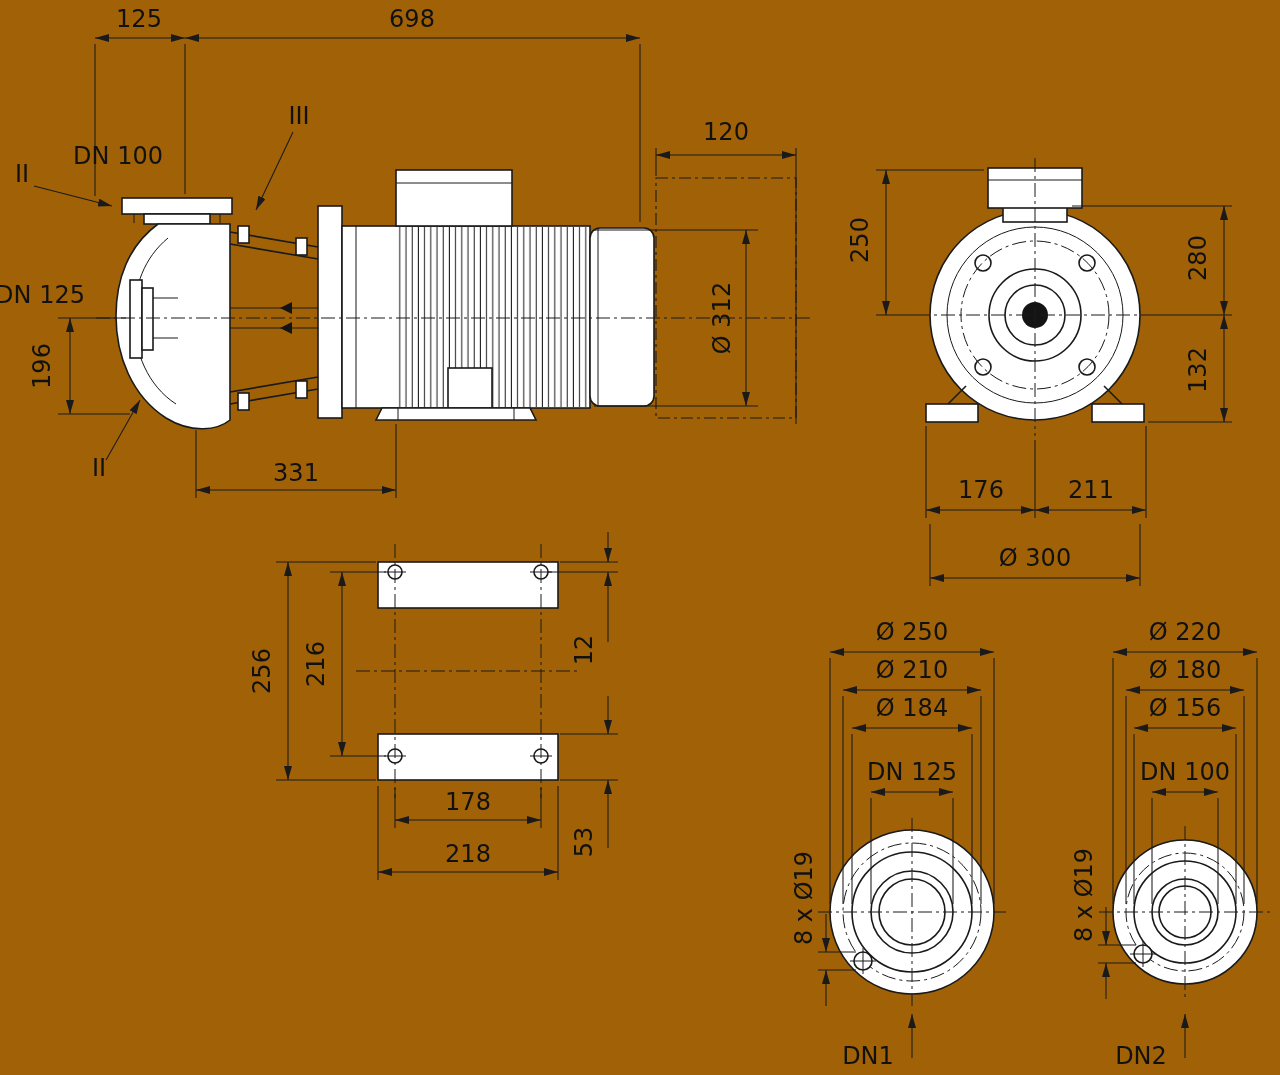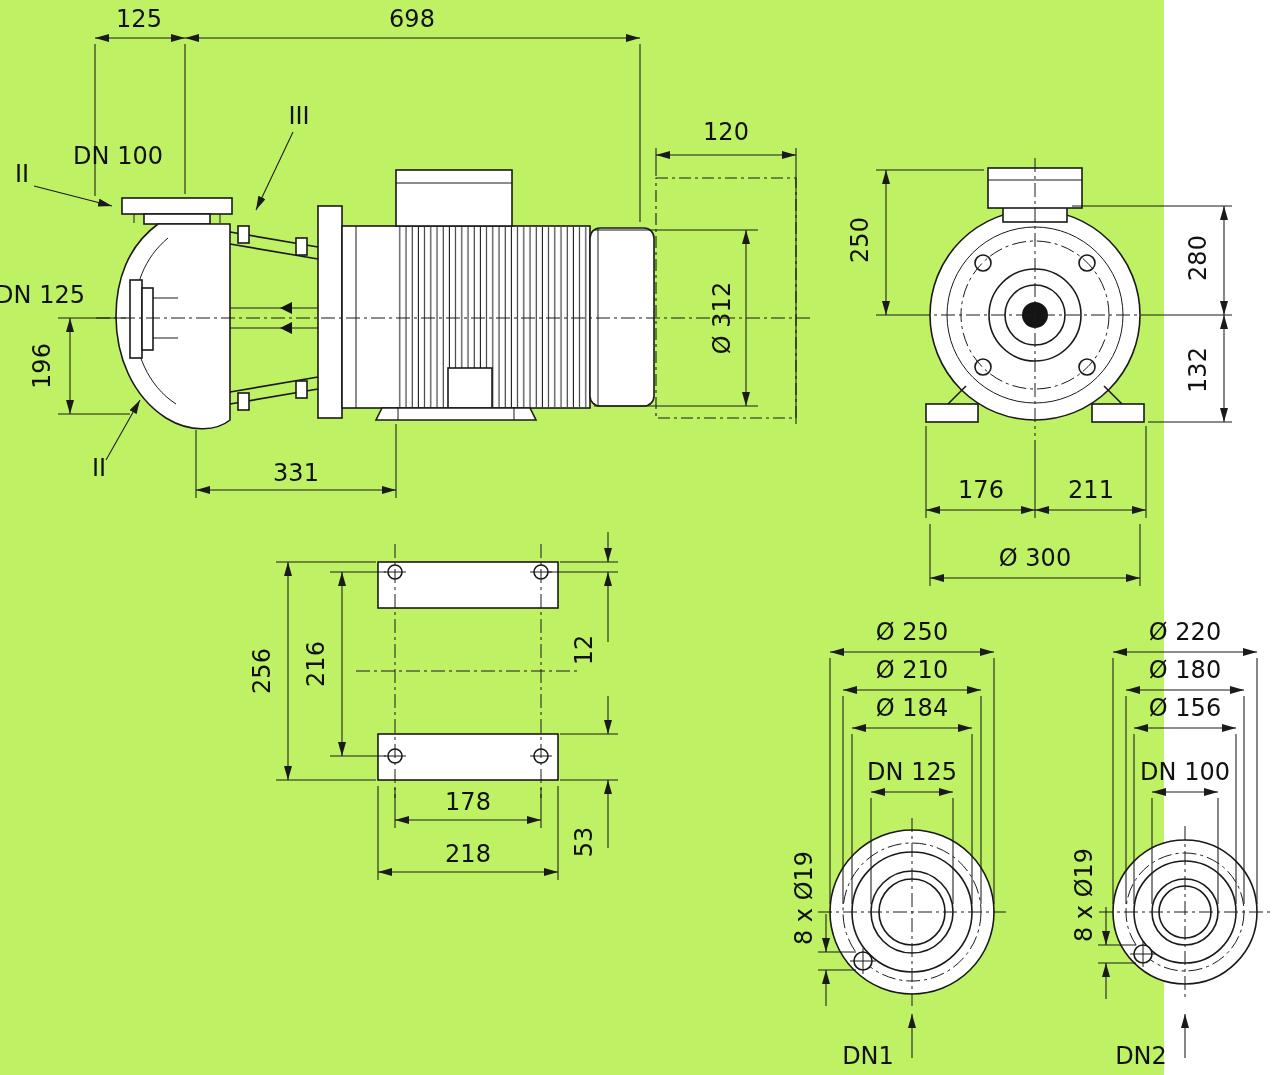--- a/index.html
+++ b/index.html
@@ -1,16 +1,16 @@
 <!DOCTYPE html>
 <html><head>
 <meta charset="utf-8">
 <style>
   html,body{margin:0;padding:0;background:#fff;}
-  .stage{width:1164px;height:1075px;position:relative;background:#bef264;}
+  .stage{width:1280px;height:1075px;position:relative;background:#a16207;}
   svg{display:block;}
   .ln  {stroke:#1a1a1a;stroke-width:1.6;fill:none;}
   .lnf {stroke:#1a1a1a;stroke-width:1.6;fill:#fff;}
   .thin{stroke:#1a1a1a;stroke-width:1;fill:none;}
   .cl  {stroke:#1a1a1a;stroke-width:1;fill:none;stroke-dasharray:14 4 3 4;}
   .ph  {stroke:#1a1a1a;stroke-width:1.1;fill:none;stroke-dasharray:12 4 3 4;}
   .dim {stroke:#1a1a1a;stroke-width:1.05;fill:none;}
   .solid{fill:#141414;stroke:none;}
   text.d{font-family:"DejaVu Sans", sans-serif;font-size:24px;fill:#111;}
 </style>

